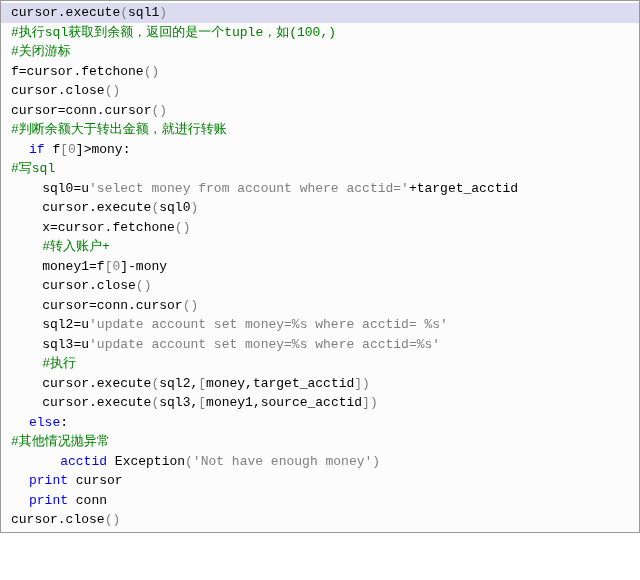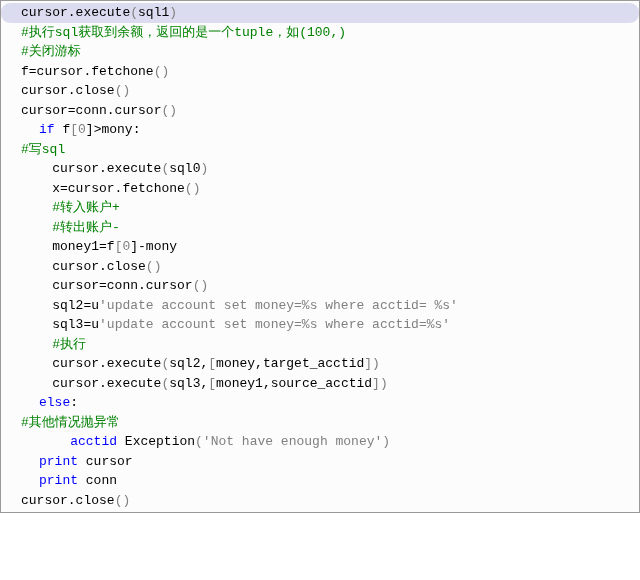--- a/index.html
+++ b/index.html
@@ -13,22 +13,21 @@
       overflow: hidden;
     }
     .code-container {
       border: 1px solid #999;
       background: #fcfcfc;
       padding: 2px 0;
     }
     .line {
       white-space: pre;
       line-height: 1.5;
-      padding: 0 20px;
-      border-radius: 9px;
+      padding: 0 10px;
     }
     .highlight {
       background: #dcdcf0;
     }
     
     .ident { color: #000; }
     .keyword { color: #0000ff; margin-left: 18px; }
     .comment { color: #008000; }
     .string { color: #808080; }
     .punct { color: #808080; }
@@ -37,26 +36,27 @@
 </head>
 <body>
 
 <div class="code-container">
 <div class="line highlight"><span class="ident">cursor.execute</span><span class="punct">(</span><span class="ident">sql1</span><span class="punct">)</span></div>
 <div class="line"><span class="comment">#执行sql获取到余额，返回的是一个tuple，如(100,)</span></div>
 <div class="line"><span class="comment">#关闭游标</span></div>
 <div class="line"><span class="ident">f</span><span class="ident">=cursor.fetchone</span><span class="punct">()</span></div>
 <div class="line"><span class="ident">cursor.close</span><span class="punct">()</span></div>
 <div class="line"><span class="ident">cursor</span><span class="ident">=conn.cursor</span><span class="punct">()</span></div>
+<div class="line"><span class="comment">#判断余额大于转出金额，就进行转账</span></div>
 <div class="line"><span class="keyword">if </span><span class="ident">f</span><span class="punct">[</span><span class="number">0</span><span class="ident">]&gt;mony:</span></div>
 <div class="line"><span class="comment">#写sql</span></div>
+<div class="line"><span class="ident">    sql0</span><span class="ident">=u</span><span class="string">'select money from account where acctid='</span><span class="ident">+target_acctid</span></div>
 <div class="line"><span class="ident">    cursor.execute</span><span class="punct">(</span><span class="ident">sql0</span><span class="punct">)</span></div>
 <div class="line"><span class="ident">    x</span><span class="ident">=cursor.fetchone</span><span class="punct">()</span></div>
 <div class="line"><span class="comment">    #转入账户+</span></div>
-<div class="line"><span class="comment">    #转出账户-</span></div>
 <div class="line"><span class="ident">    money1</span><span class="ident">=f</span><span class="punct">[</span><span class="number">0</span><span class="ident">]-mony</span></div>
 <div class="line"><span class="ident">    cursor.close</span><span class="punct">()</span></div>
 <div class="line"><span class="ident">    cursor</span><span class="ident">=conn.cursor</span><span class="punct">()</span></div>
 <div class="line"><span class="ident">    sql2</span><span class="ident">=u</span><span class="string">'update account set money=%s where acctid= %s'</span></div>
 <div class="line"><span class="ident">    sql3</span><span class="ident">=u</span><span class="string">'update account set money=%s where acctid=%s'</span></div>
 <div class="line"><span class="comment">    #执行</span></div>
 <div class="line"><span class="ident">    cursor.execute</span><span class="punct">(</span><span class="ident">sql2,</span><span class="punct">[</span><span class="ident">money,target_acctid</span><span class="punct">])</span></div>
 <div class="line"><span class="ident">    cursor.execute</span><span class="punct">(</span><span class="ident">sql3,</span><span class="punct">[</span><span class="ident">money1,source_acctid</span><span class="punct">])</span></div>
 <div class="line"><span class="keyword">else</span><span class="ident">:</span></div>
 <div class="line"><span class="comment">#其他情况抛异常</span></div>

